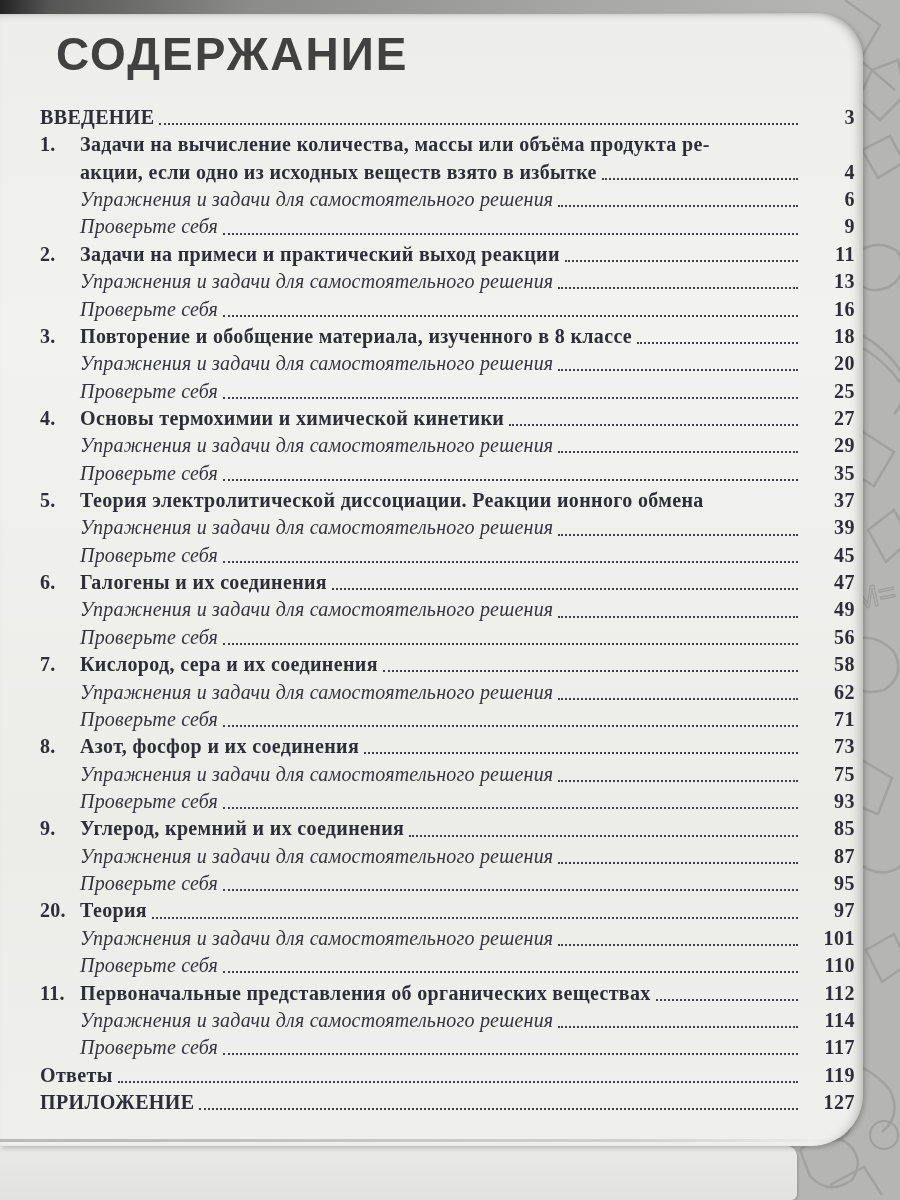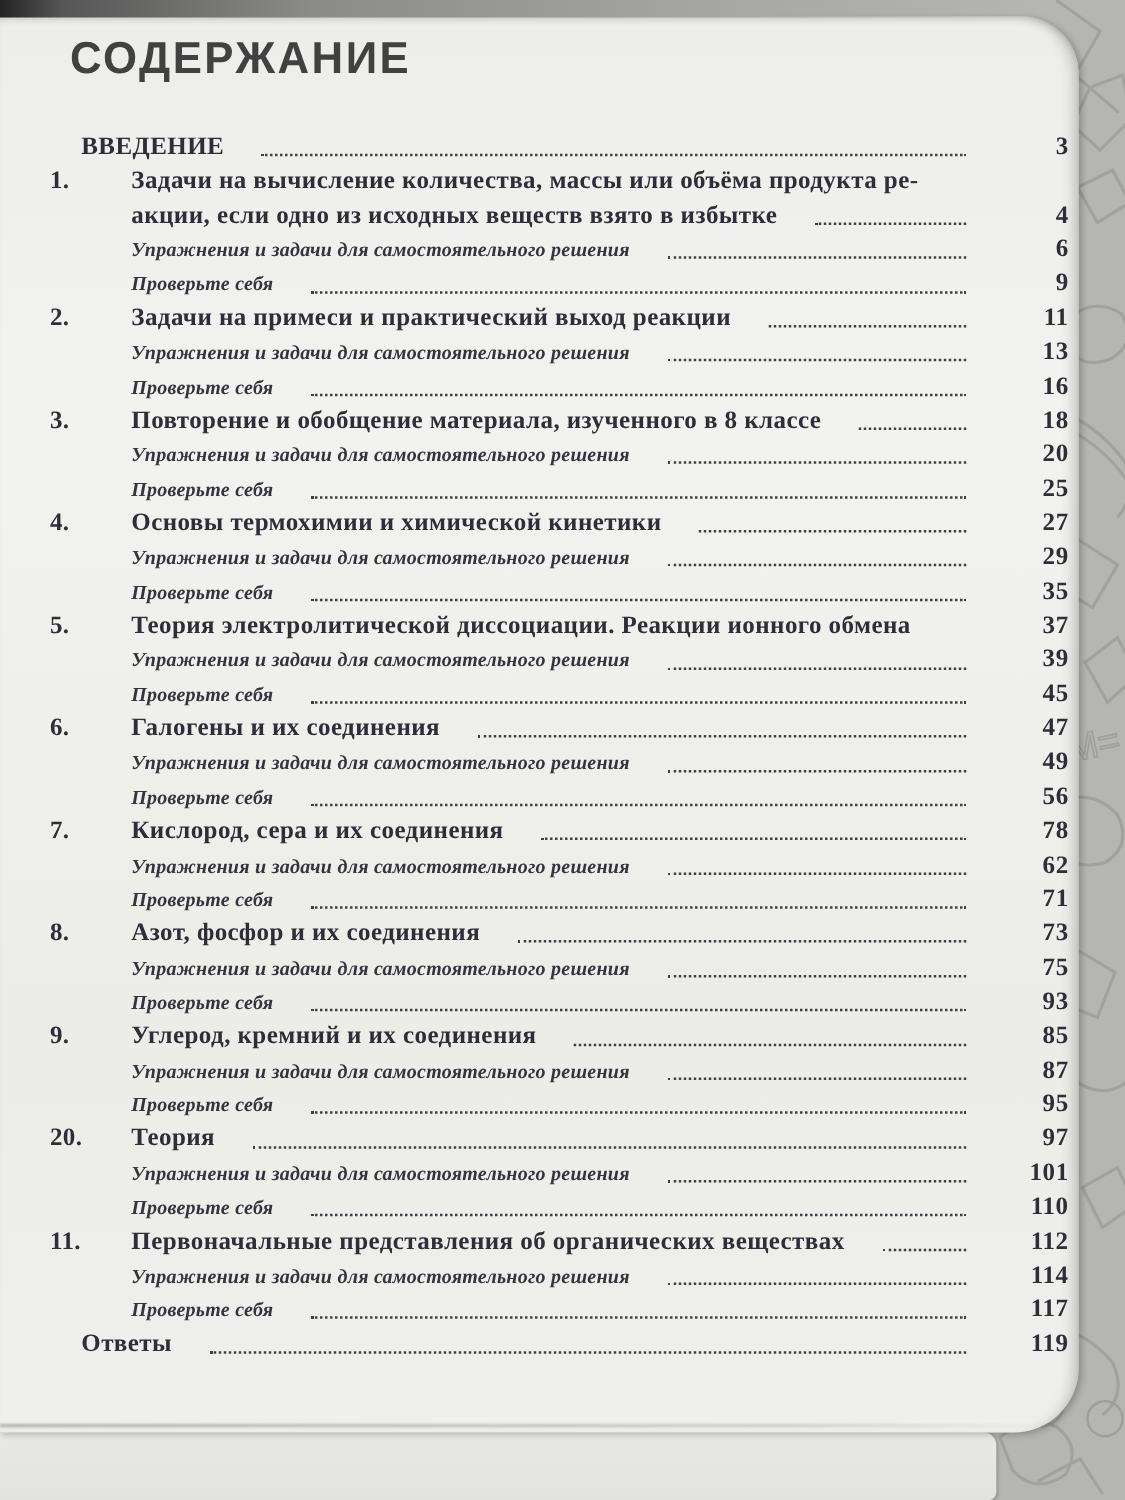--- a/index.html
+++ b/index.html
@@ -36,40 +36,40 @@
   }
   .crease{
     position:absolute;left:0;top:1126px;width:845px;height:3px;z-index:4;
     background:linear-gradient(to right,rgba(140,140,140,.55),rgba(160,160,160,.38) 75%,rgba(160,160,160,0));
     filter:blur(.7px);
   }
 
   .title{
     position:absolute;left:56px;top:14px;margin:0;
     font-family:"Liberation Sans", sans-serif;
-    font-weight:700;font-size:35px;letter-spacing:2px;
+    font-weight:700;font-size:46px;letter-spacing:2px;
     color:#414141;
     transform:scaleY(1.02);
   }
 
   .toc{
     position:absolute;left:40px;top:91px;width:815px;
     color:#2e2e36;
   }
   .row{
     display:flex;align-items:baseline;height:27.36px;
-    font-size:20px;line-height:27.36px;white-space:nowrap;overflow:hidden;gap:25px;
+    font-size:20px;line-height:27.36px;white-space:nowrap;overflow:hidden;
   }
   .num{
     flex:0 0 40px;font-weight:bold;letter-spacing:.3px;
   }
   .num.w0{flex:0 0 0px;}
   .txt{flex:0 0 auto;letter-spacing:.35px;}
   .row.top .txt,.row.ch .txt,.row.cont .txt{font-weight:bold;}
-  .row.sub .txt{font-style:italic;font-weight:bold;font-size:16px;letter-spacing:.2px;color:#34343c;text-align:right;}
+  .row.sub .txt{font-style:italic;font-weight:normal;font-size:20px;letter-spacing:.2px;color:#34343c;text-align:right;}
   .dots{
     flex:1 1 auto;min-width:10px;align-self:flex-end;
     border-bottom:2.6px dotted #3f3f45;
     margin:0 9px 6.2px 5px;height:0;
   }
   .dots.nodots{border-bottom-color:transparent;}
   .pg{
     flex:0 0 48px;text-align:right;font-weight:bold;font-size:20px;letter-spacing:.5px;
   }
 </style>
@@ -227,21 +227,21 @@
       <div class="row sub">
         <span class="num"></span>
         <span class="txt">Проверьте себя</span>
         <span class="dots"></span>
         <span class="pg">56</span>
       </div>
       <div class="row ch">
         <span class="num">7.</span>
         <span class="txt">Кислород, сера и их соединения</span>
         <span class="dots"></span>
-        <span class="pg">78</span>
+        <span class="pg">58</span>
       </div>
       <div class="row sub">
         <span class="num"></span>
         <span class="txt">Упражнения и задачи для самостоятельного решения</span>
         <span class="dots"></span>
         <span class="pg">62</span>
       </div>
       <div class="row sub">
         <span class="num"></span>
         <span class="txt">Проверьте себя</span>
@@ -319,17 +319,23 @@
         <span class="txt">Проверьте себя</span>
         <span class="dots"></span>
         <span class="pg">117</span>
       </div>
       <div class="row top">
         <span class="num w0"></span>
         <span class="txt">Ответы</span>
         <span class="dots"></span>
         <span class="pg">119</span>
       </div>
+      <div class="row top">
+        <span class="num w0"></span>
+        <span class="txt">ПРИЛОЖЕНИЕ</span>
+        <span class="dots"></span>
+        <span class="pg">127</span>
+      </div>
     </div>
   <div class="crease"></div>
 </div>
 
 <div class="top-strip"></div>
 
 </body></html>

